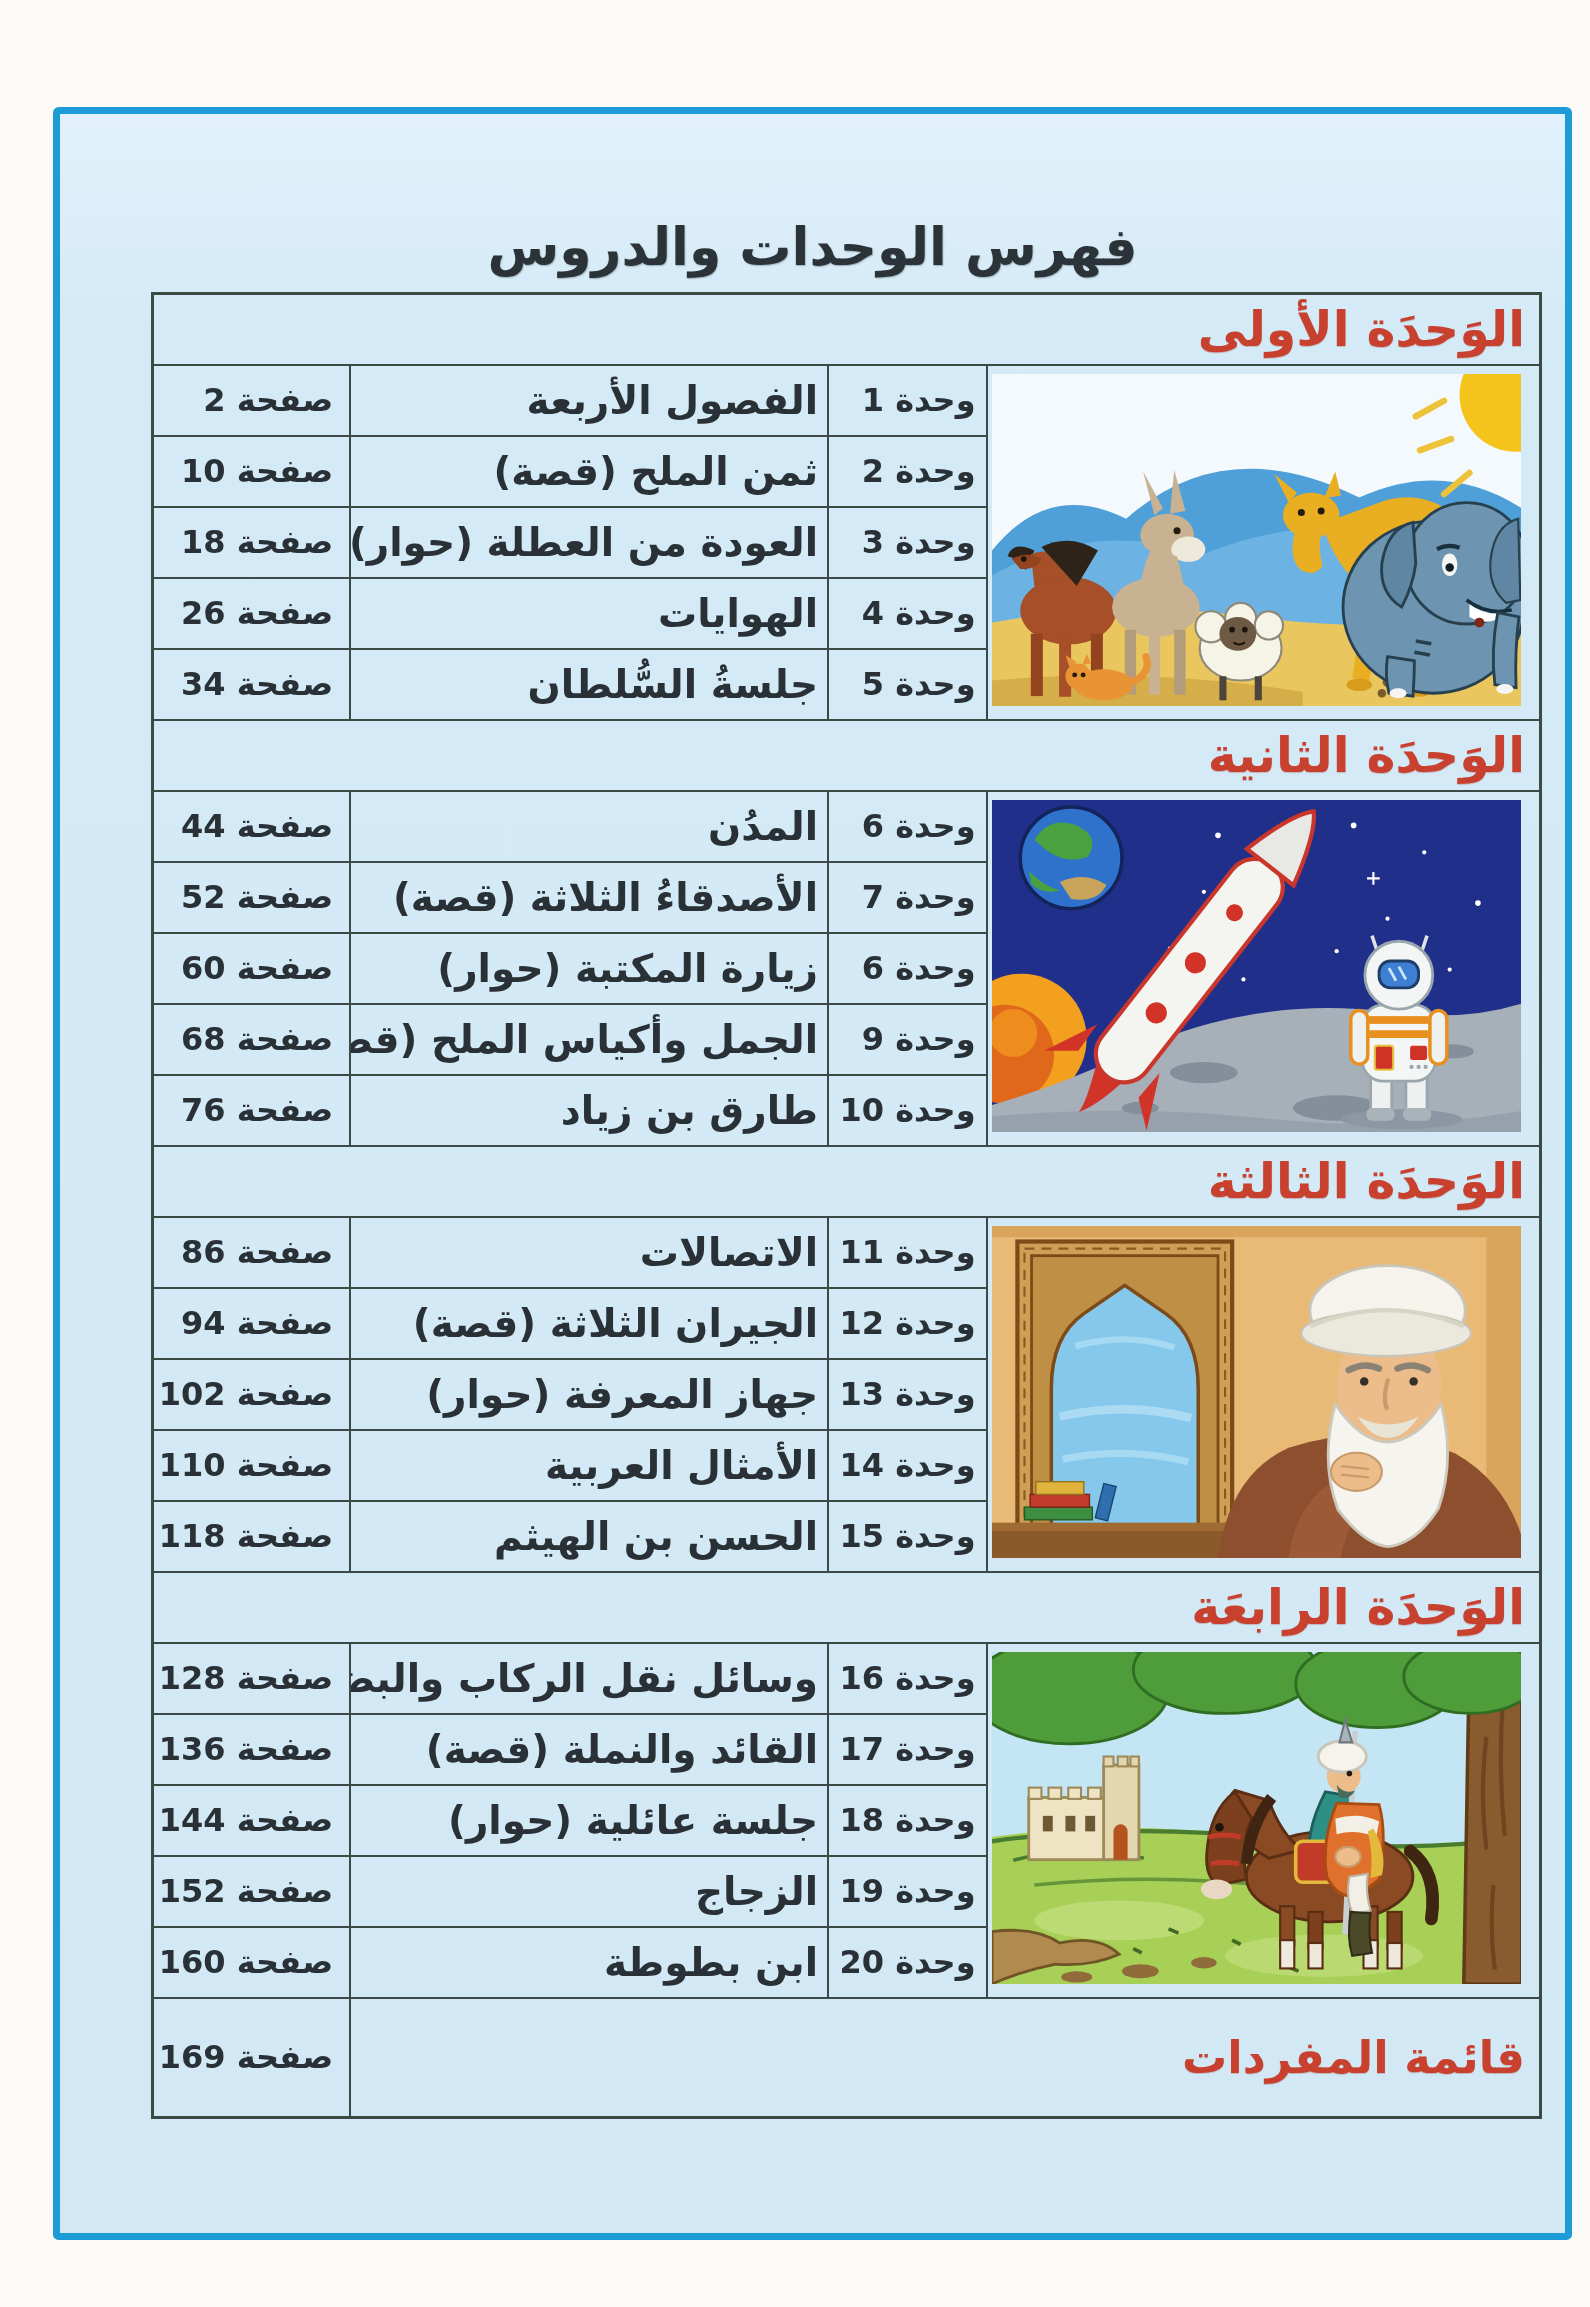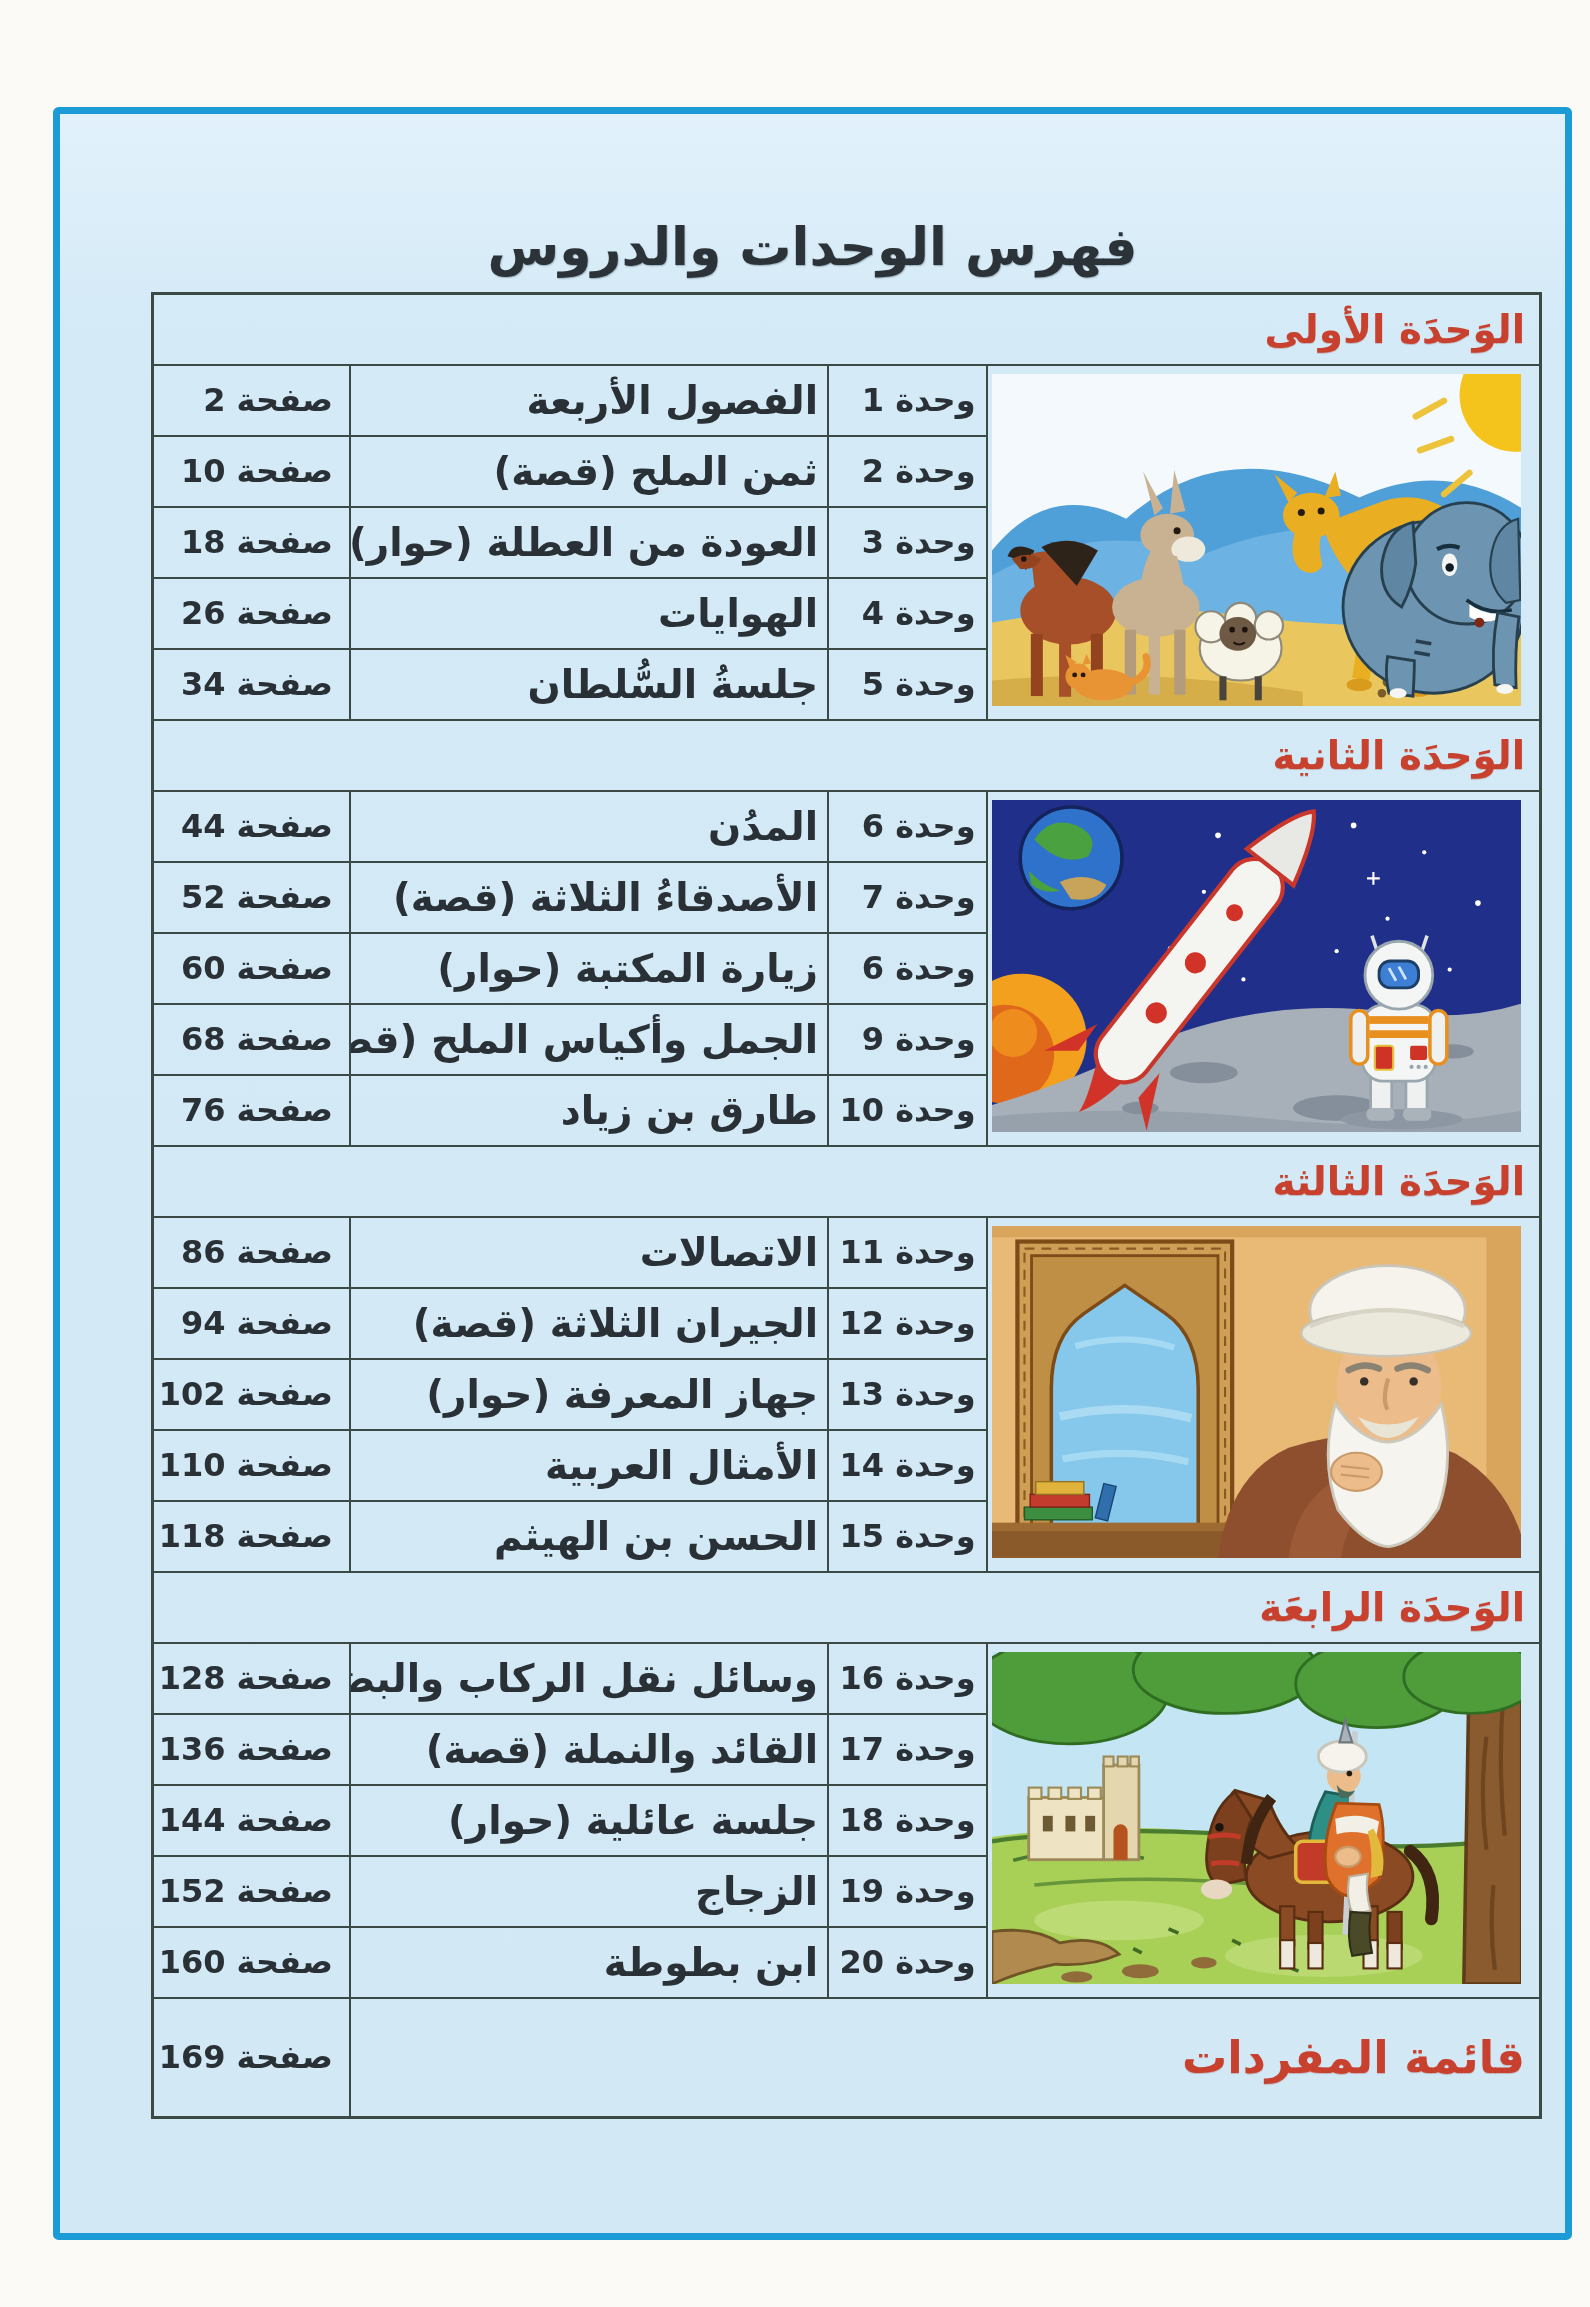--- a/index.html
+++ b/index.html
@@ -25,21 +25,21 @@
     width:1387px;table-layout:fixed;border-collapse:collapse;
     direction:rtl;
   }
   table.toc,table.toc td{border:2.1px solid #3c4a46;}
   table.toc{border-width:3.5px;}
   tr.r{height:71px;}
   tr.sec-row{height:71px;}
   tr.vocab-row{height:120px;}
   td{vertical-align:middle;color:#2a3136;font-weight:bold;overflow:hidden;box-sizing:border-box;}
   td.sec{
-    font-size:39px;color:#c8402e;text-align:right;padding-left:7px;padding-right:14px;
+    font-size:49px;color:#c8402e;text-align:right;padding-left:7px;padding-right:14px;
     text-shadow:0 1.4px 0.7px rgba(150,40,20,.25);
   }
   td.unit{font-size:32px;text-align:right;padding-right:10px;padding-left:2.8px;white-space:nowrap;}
   td.lesson{font-size:39px;text-align:right;padding-right:8.5px;padding-left:4.2px;white-space:nowrap;}
   td.pagecell{font-size:32px;text-align:right;padding-right:15.5px;padding-left:0;white-space:nowrap;margin-top:14px;}
   td.imgcell{padding:7px 17.6px 11.3px 4.2px;}
   td.vocab{
     font-size:45px;color:#c8402e;text-align:right;padding-right:14px;
     text-shadow:0 1.4px 0.7px rgba(150,40,20,.25);
   }

